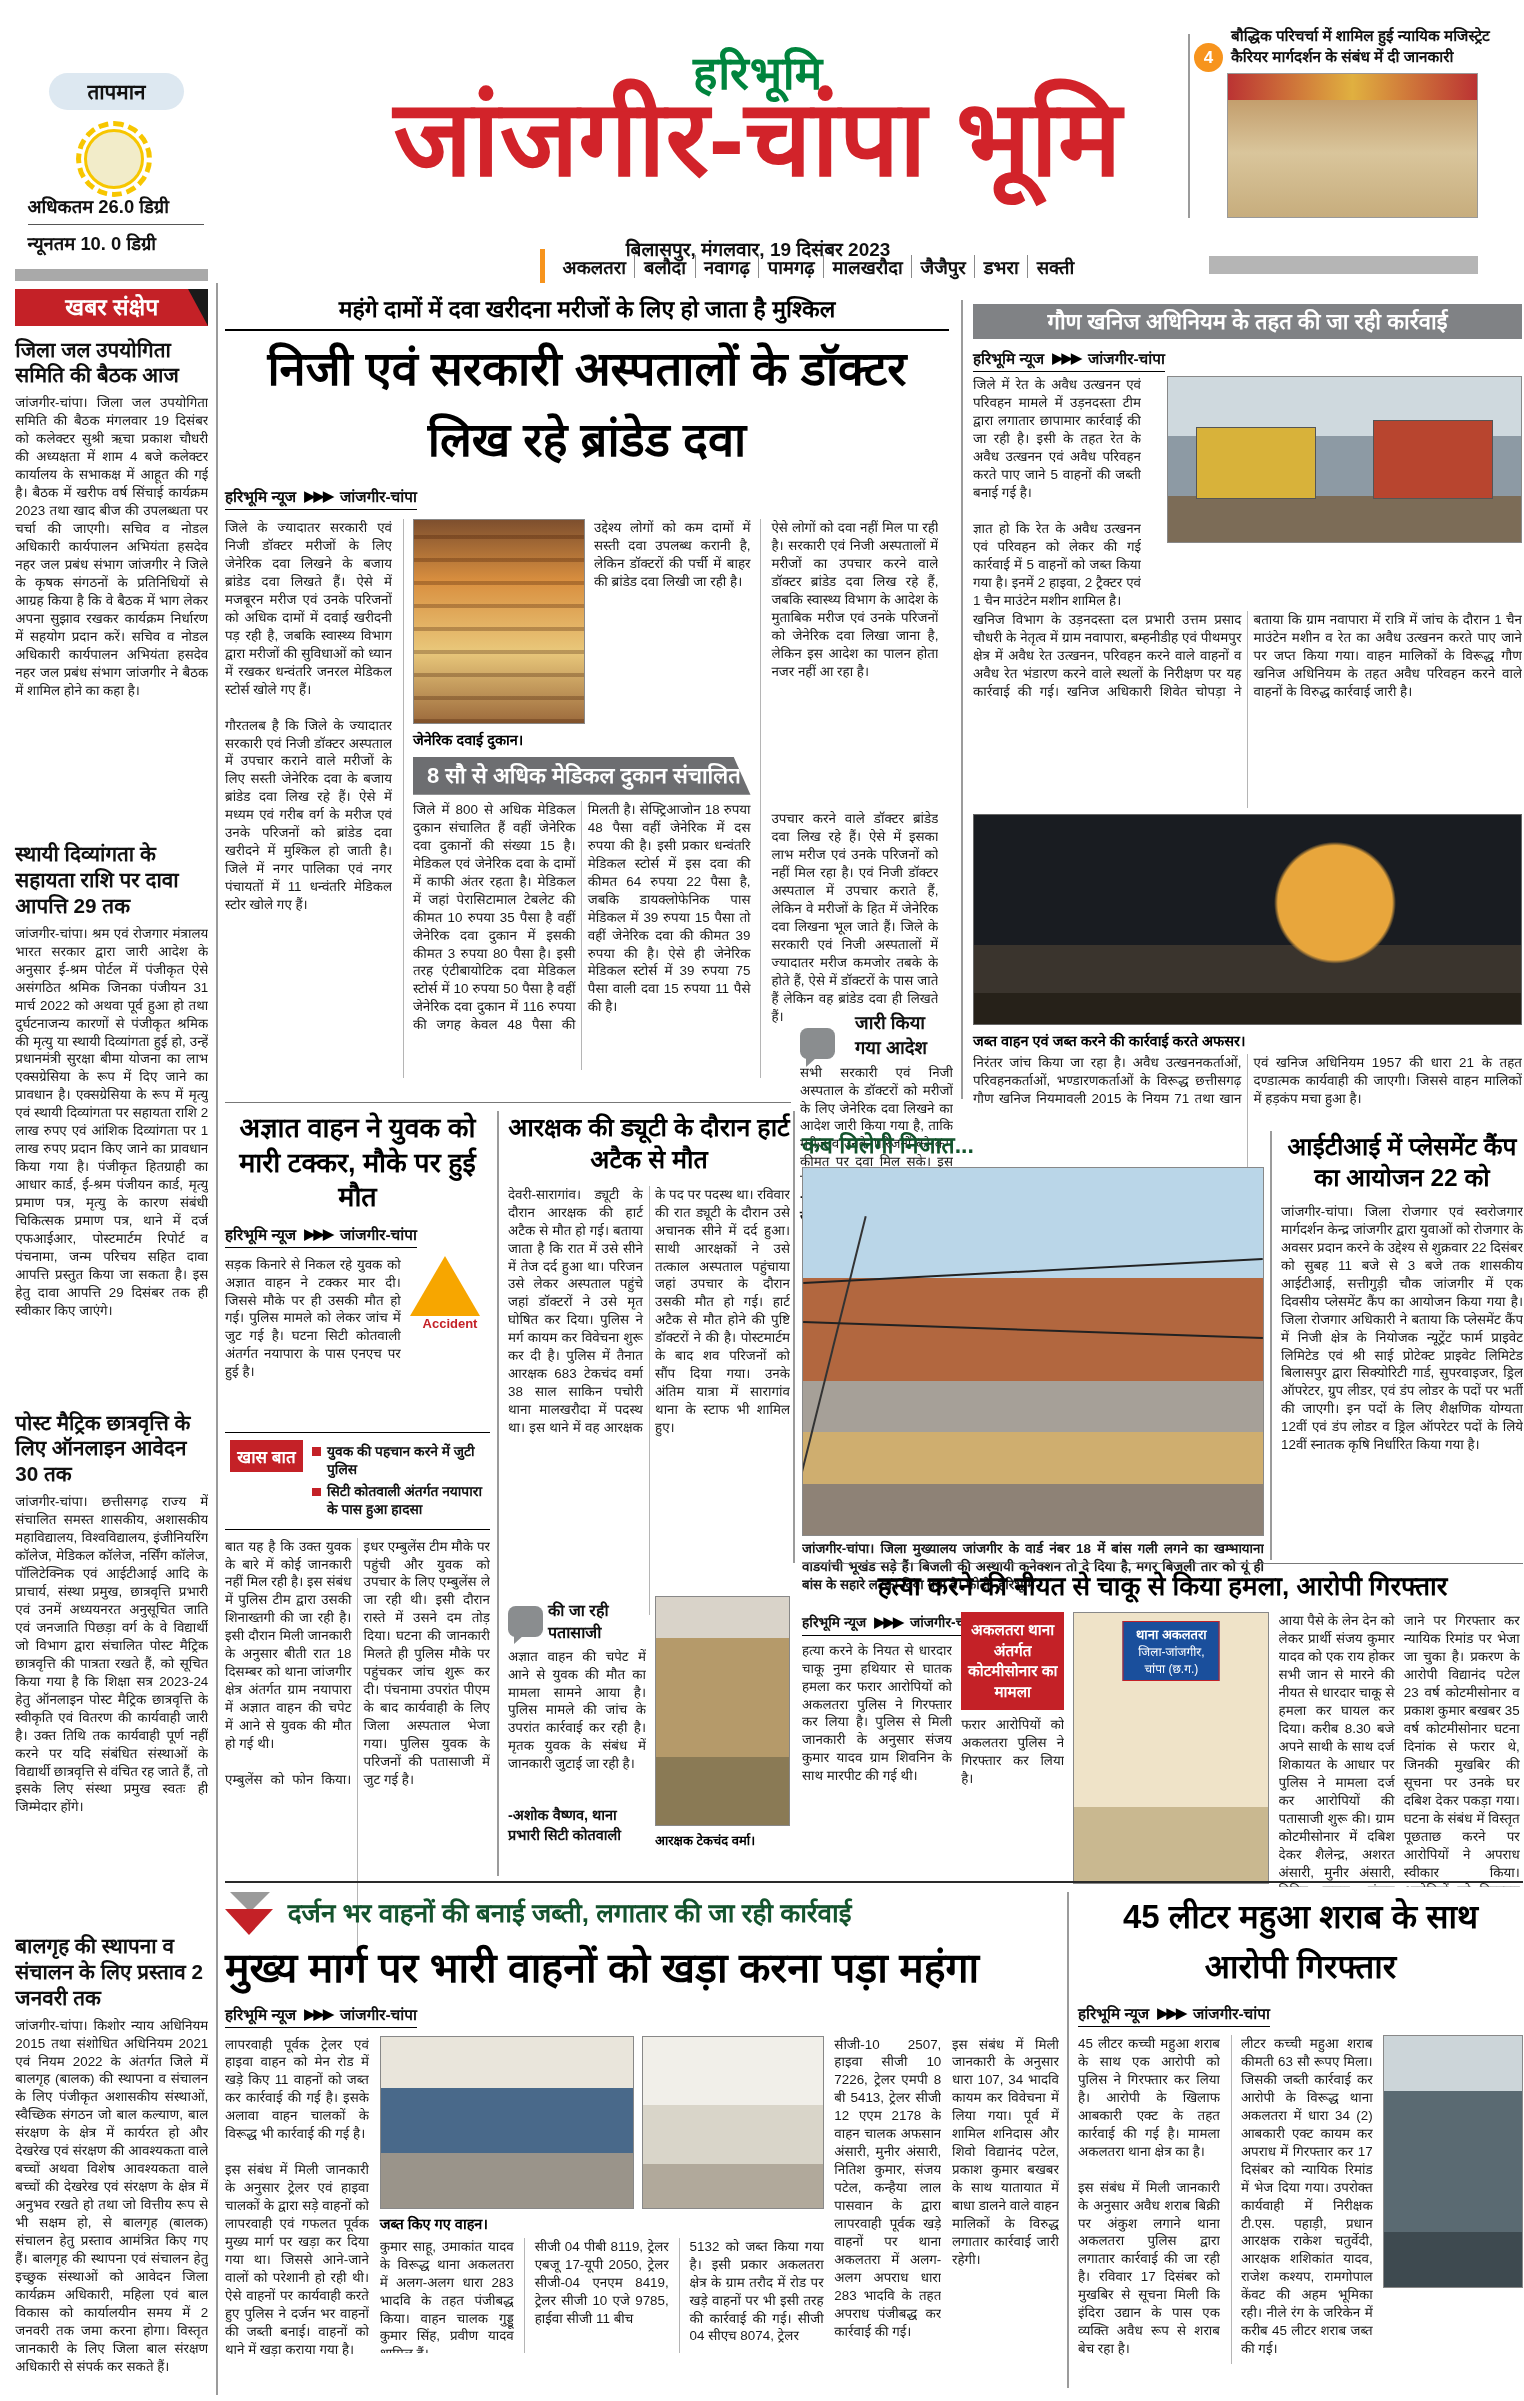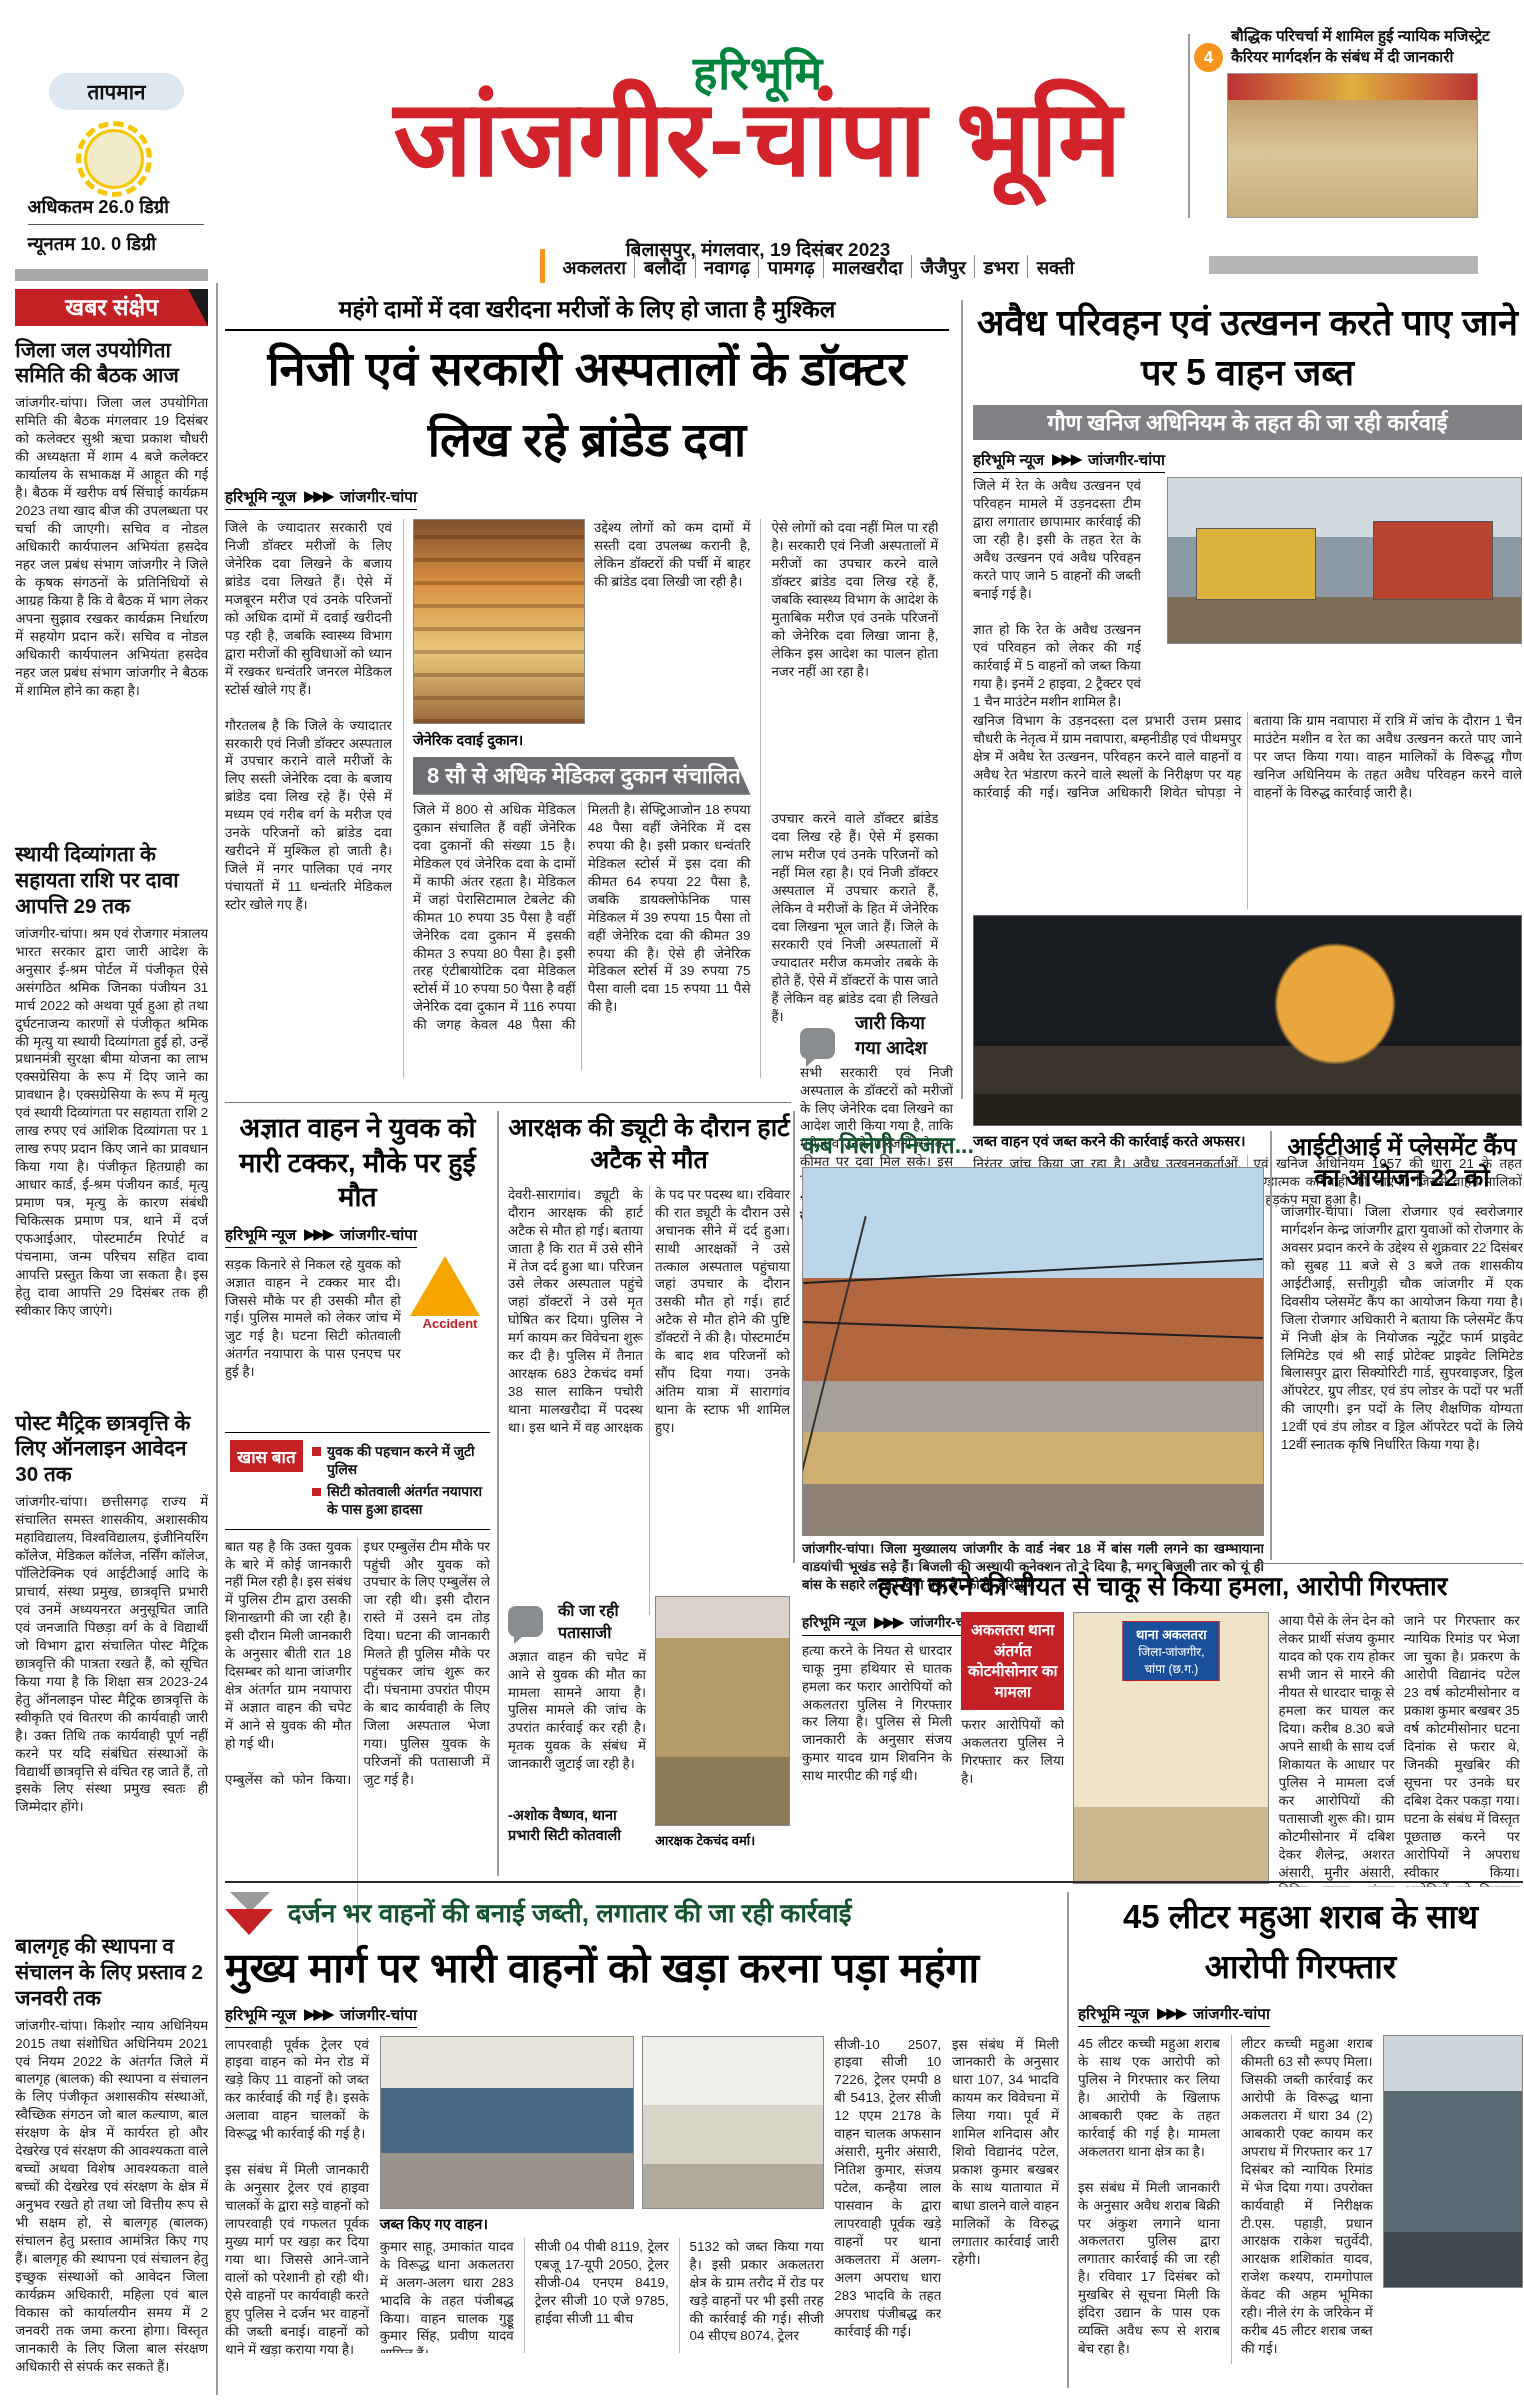--- a/index.html
+++ b/index.html
@@ -154,21 +154,20 @@
       <div class="qicon"></div>
       <div class="qtitle">जारी किया गया आदेश</div>
     </div>
     <div class="bt" style="height:115px;margin-top:4.6px">सभी सरकारी एवं निजी अस्पताल के डॉक्टरों को मरीजों के लिए जेनेरिक दवा लिखने का आदेश जारी किया गया है, ताकि मरीज व उनके परिजनों को कम कीमत पर दवा मिल सके। इस तरह के निर्देश जारी किए गए हैं।</div>
     <div class="qattr">-डॉ. स्वाती वंदना सिसोदिया, सीएचएमओ, जांजगीर चांपा</div>
   </div>
 
   <div class="abs vline" style="left:961px;top:300px;height:799px"></div>
 
   <div class="abs" style="left:973px;top:298px;width:549px">
-    <div class="hdL center" style="font-size:36px;line-height:1.4">अवैध परिवहन एवं उत्खनन करते पाए जाने पर 5 वाहन जब्त</div>
     <div class="strap" style="margin-top:6.1px">गौण खनिज अधिनियम के तहत की जा रही कार्रवाई</div>
     <div class="by" style="margin-top:9.2px">
       <span>हरिभूमि न्यूज</span>
       <span class="arr">▶▶▶</span>
       <span>जांजगीर-चांपा</span>
     </div>
     <div style="display:flex;gap:26px;margin-top:4px">
       <div class="bt" style="width:168px;height:230px">जिले में रेत के अवैध उत्खनन एवं परिवहन मामले में उड़नदस्ता टीम द्वारा लगातार छापामार कार्रवाई की जा रही है। इसी के तहत रेत के अवैध उत्खनन एवं अवैध परिवहन करते पाए जाने 5 वाहनों की जब्ती बनाई गई है।
 
 ज्ञात हो कि रेत के अवैध उत्खनन एवं परिवहन को लेकर की गई कार्रवाई में 5 वाहनों को जब्त किया गया है। इनमें 2 हाइवा, 2 ट्रैक्टर एवं 1 चैन माउंटेन मशीन शामिल है।</div>
@@ -218,21 +217,21 @@
   </div>
 
   <div class="abs vline" style="left:497px;top:1111px;height:765px"></div>
 
   <div class="abs" style="left:508px;top:1111px;width:282px">
     <div class="hdL center" style="font-size:25px">आरक्षक की ड्यूटी के दौरान हार्ट अटैक से मौत</div>
     <div class="bt c2" style="height:429px;margin-top:10.7px"><span>देवरी-सारागांव। ड्यूटी के दौरान आरक्षक की हार्ट अटैक से मौत हो गई। बताया जाता है कि रात में उसे सीने में तेज दर्द हुआ था। परिजन उसे लेकर अस्पताल पहुंचे जहां डॉक्टरों ने उसे मृत घोषित कर दिया। पुलिस ने मर्ग कायम कर विवेचना शुरू कर दी है। पुलिस में तैनात आरक्षक 683 टेकचंद वर्मा 38 साल साकिन पचोरी थाना मालखरौदा में पदस्थ था।</span> <span>इस थाने में वह आरक्षक के पद पर पदस्थ था। रविवार की रात ड्यूटी के दौरान उसे अचानक सीने में दर्द हुआ। साथी आरक्षकों ने उसे तत्काल अस्पताल पहुंचाया जहां उपचार के दौरान उसकी मौत हो गई। हार्ट अटैक से मौत होने की पुष्टि डॉक्टरों ने की है। पोस्टमार्टम के बाद शव परिजनों को सौंप दिया गया। उनके अंतिम यात्रा में सारागांव थाना के स्टाफ भी शामिल हुए।</span></div>
   </div>
 
   <div class="abs" style="left:508px;top:1599px;width:138px">
-    <div style="display:flex;gap:15px;align-items:center">
+    <div style="display:flex;gap:5px;align-items:center">
       <div class="qicon"></div>
       <div class="qtitle" style="font-size:16px">की जा रही पतासाजी</div>
     </div>
     <div class="bt" style="height:150px;margin-top:4.6px">अज्ञात वाहन की चपेट में आने से युवक की मौत का मामला सामने आया है। पुलिस मामले की जांच के उपरांत कार्रवाई कर रही है। मृतक युवक के संबंध में जानकारी जुटाई जा रही है।</div>
     <div class="qattr">-अशोक वैष्णव, थाना प्रभारी सिटी कोतवाली</div>
   </div>
   <div class="abs" style="left:655px;top:1596px;width:135px">
     <div class="photo" style="height:230px;border:0.8px solid #888;background:linear-gradient(180deg,#d9d3c9 0 18%,#b59a6a 18% 70%,#8a7a55 70%)"></div>
     <div class="cap" style="font-size:13px">आरक्षक टेकचंद वर्मा।</div>
   </div>

